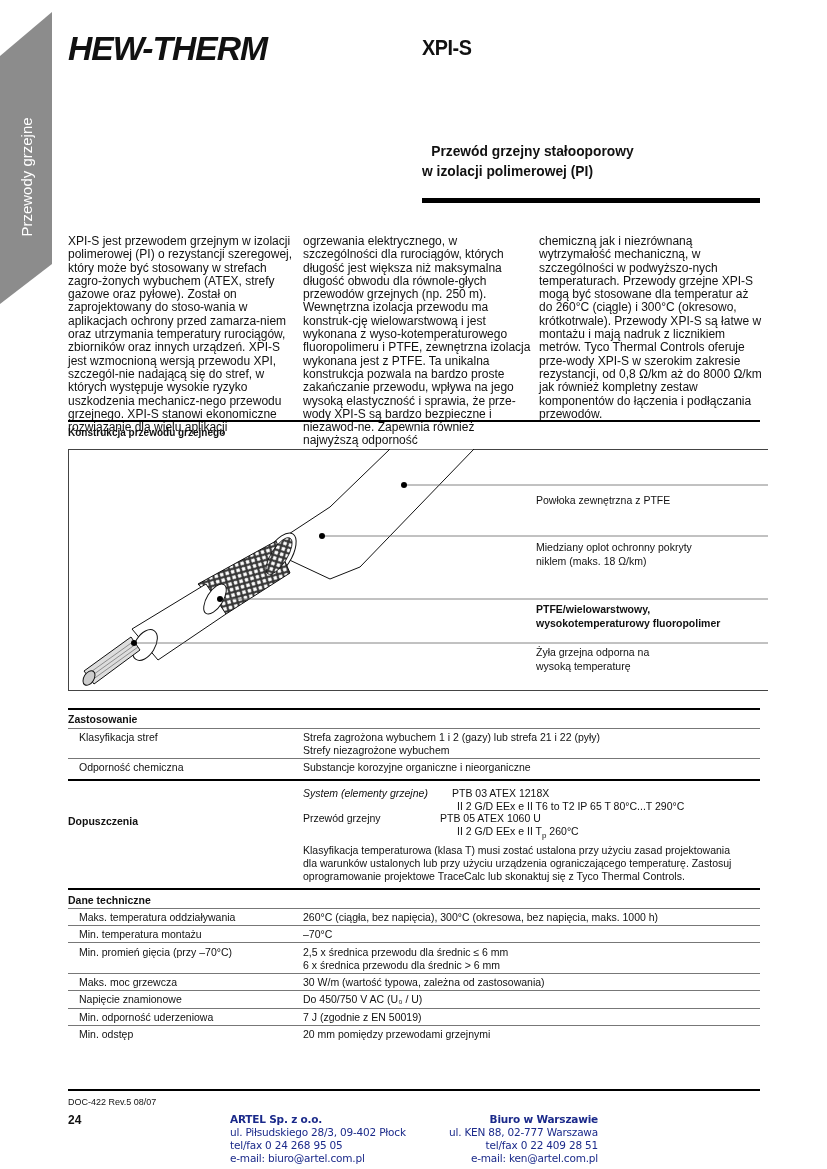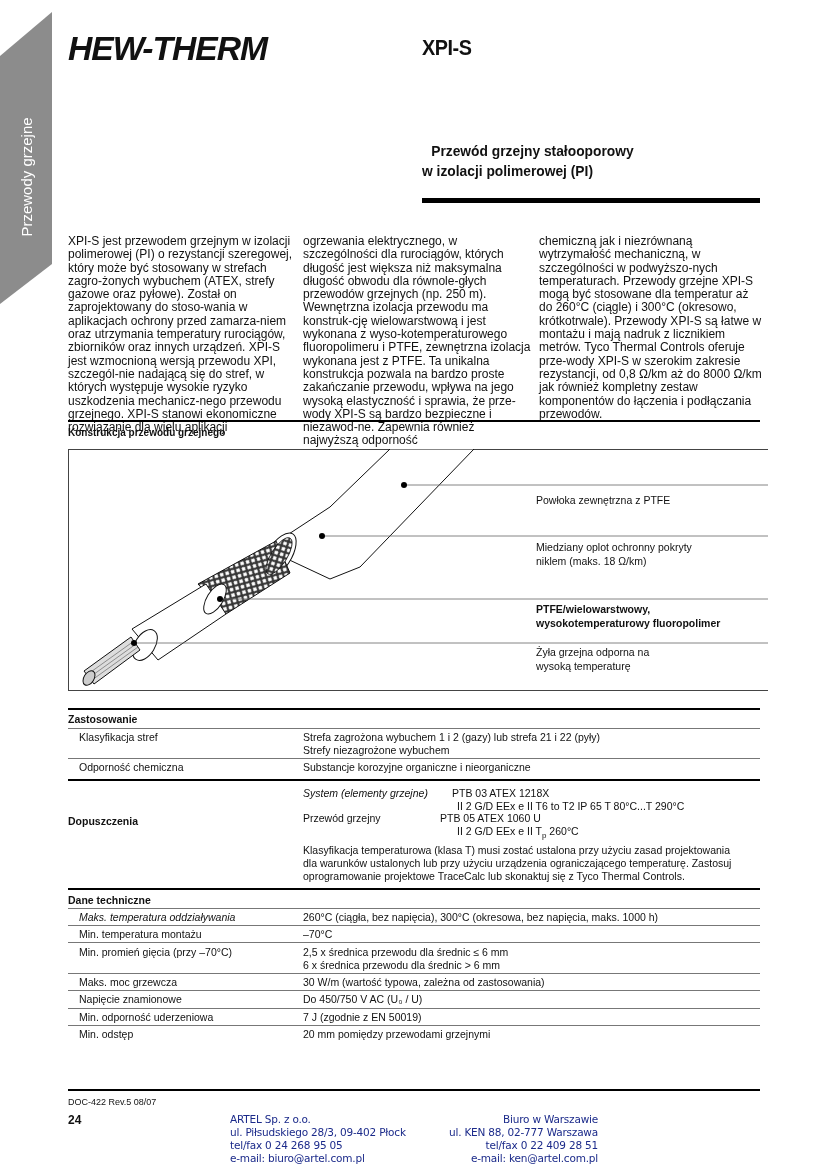--- a/index.html
+++ b/index.html
@@ -37,21 +37,21 @@
 
     .row-rule { left: 68px; width: 692px; height: 1px; background: #777; }
     .cell { font-size: 10.5px; line-height: 13px; white-space: nowrap; }
     .lab { left: 79px; }
     .labh { left: 68px; font-weight: bold; }
     .val { left: 303px; }
 
     .doc-ref { left: 68px; top: 1097px; font-size: 9px; }
     .page-num { left: 68px; top: 1113px; font-size: 12px; font-weight: bold; }
     .foot { font-size: 10.5px; line-height: 13px; color: #1b2a8a; font-family: "DejaVu Sans", sans-serif; letter-spacing: -0.2px; }
-    .foot b { font-weight: normal; }
+    .foot b { font-weight: bold; }
     .foot-left { left: 230px; top: 1113px; }
     .foot-right { left: 440px; top: 1113px; width: 158px; text-align: right; }
   </style>
 </head>
 <body>
 
 <div class="abs side-tab">
   <svg width="52" height="292">
     <polygon points="0,44 52,0 52,252 0,292" fill="#8c8c8c"></polygon>
   </svg>
@@ -152,21 +152,21 @@
 <div class="abs cell val" style="top:812px;">Przewód grzejny</div>
 <div class="abs cell" style="left:440px; top:812px;">PTB 05 ATEX 1060 U</div>
 <div class="abs cell" style="left:457px; top:825px;"><span>II 2 G/D EEx e II T</span><sub style="font-size:8px;">p</sub><span> 260°C</span></div>
 <div class="abs cell val" style="top:844px;">Klasyfikacja temperaturowa (klasa T) musi zostać ustalona przy użyciu zasad projektowania</div>
 <div class="abs cell val" style="top:857px;">dla warunków ustalonych lub przy użyciu urządzenia ograniczającego temperaturę. Zastosuj</div>
 <div class="abs cell val" style="top:870px;">oprogramowanie projektowe TraceCalc lub skonaktuj się z Tyco Thermal Controls.</div>
 
 <div class="abs sec-rule" style="top:888px;"></div>
 <div class="abs cell labh" style="top:894px;">Dane techniczne</div>
 <div class="abs row-rule" style="top:908px;"></div>
-<div class="abs cell lab" style="top:911px;font-style:italic;">Maks. temperatura oddziaływania</div>
+<div class="abs cell lab" style="top:911px;">Maks. temperatura oddziaływania</div>
 <div class="abs cell val" style="top:911px;">260°C (ciągła, bez napięcia), 300°C (okresowa, bez napięcia, maks. 1000 h)</div>
 <div class="abs row-rule" style="top:925px;"></div>
 <div class="abs cell lab" style="top:928px;">Min. temperatura montażu</div>
 <div class="abs cell val" style="top:928px;">–70°C</div>
 <div class="abs row-rule" style="top:942px;"></div>
 <div class="abs cell lab" style="top:946px;">Min. promień gięcia (przy –70°C)</div>
 <div class="abs cell val" style="top:946px;">2,5 x średnica przewodu dla średnic ≤ 6 mm</div>
 <div class="abs cell val" style="top:959px;">6 x średnica przewodu dla średnic &gt; 6 mm</div>
 <div class="abs row-rule" style="top:973px;"></div>
 <div class="abs cell lab" style="top:976px;">Maks. moc grzewcza</div>

